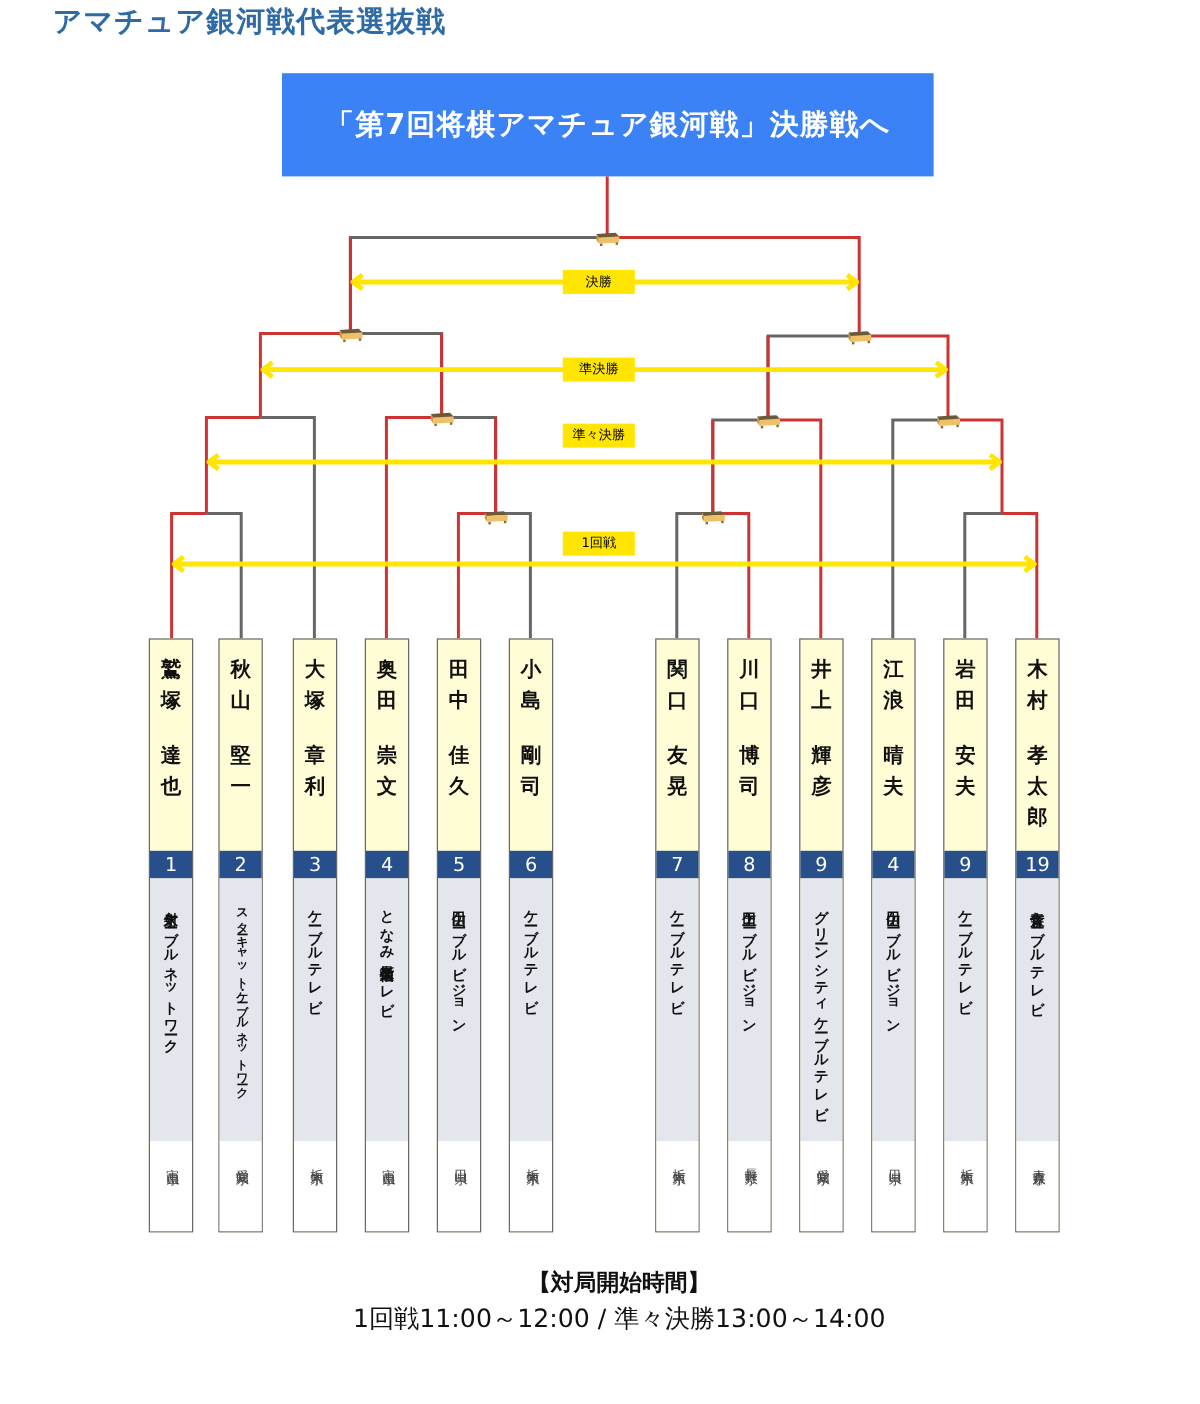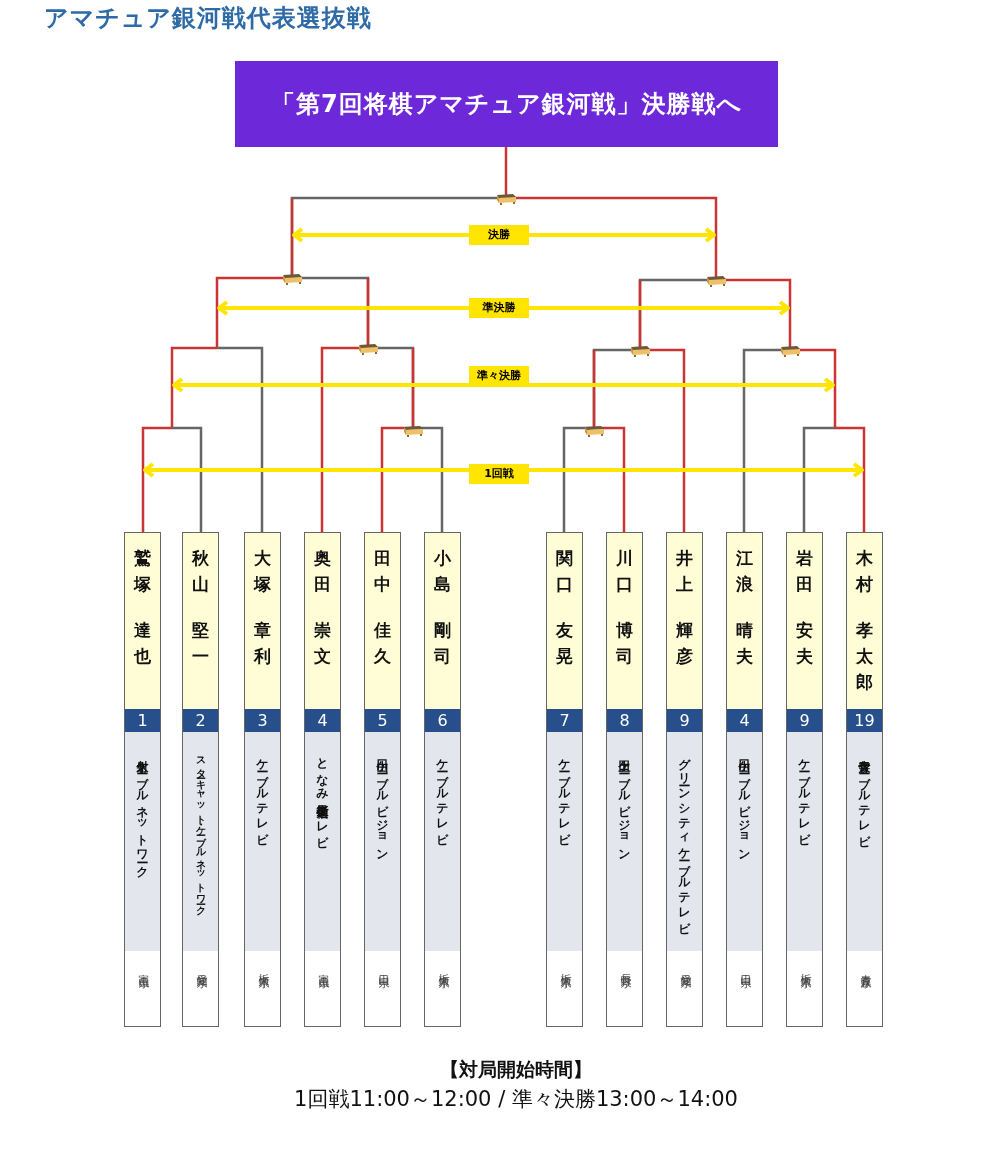--- a/index.html
+++ b/index.html
@@ -1,25 +1,25 @@
 <!DOCTYPE html>
 <html><head>
 <meta charset="utf-8">
 <style>
   html, body { margin:0; padding:0; background:#ffffff; }
   body { width:1000px; height:1170px; position:relative; overflow:hidden;
          font-family:"DejaVu Sans", "Liberation Sans", sans-serif; }
   .page-title { position:absolute; left:44px; top:2px; font-size:24px; font-weight:bold;
                 color:#2d6aa6; letter-spacing:1px; white-space:nowrap;font-family:Liberation Serif, serif; }
-  .banner { position:absolute; left:235px; top:61px; width:543px; height:86px; background:#6d28d9;
+  .banner { position:absolute; left:235px; top:61px; width:543px; height:86px; background:#3b82f6;
             color:#ffffff; display:flex; align-items:center; justify-content:center;
             font-size:24px; font-weight:bold; letter-spacing:1px; white-space:nowrap; }
   svg.bracket { position:absolute; left:0; top:0; }
   .round-label { position:absolute; height:20px; line-height:20px; background:#ffe500; color:#000;
-                 font-size:11px; font-weight:bold; text-align:center; width:60px; left:469px; }
+                 font-size:11px; font-weight:normal; text-align:center; width:60px; left:469px; }
   .card { position:absolute; top:532px; width:35px; height:493px; border:1px solid #666;
           background:#fffdd5; box-sizing:content-box; }
   .card .name { position:absolute; left:0; right:0; top:0; height:176px; display:flex;
                 flex-direction:column; align-items:center; padding-top:12px; box-sizing:border-box; }
   .card .name span { display:block; font-size:17px; line-height:26px; font-weight:bold; color:#111; }
   .card .name .gap { height:20px; }
   .card .num { position:absolute; left:0; right:0; top:176px; height:23px; background:#264f8b;
                color:#fff; text-align:center; line-height:23px; font-size:16px; }
   .card .org { position:absolute; left:0; right:0; top:199px; height:219px; background:#e3e6ec;
                display:flex; justify-content:center; padding-top:18px; box-sizing:border-box; }
@@ -113,22 +113,22 @@
   <use href="#board" x="716" y="280"></use>
   <use href="#board" x="368" y="348"></use>
   <use href="#board" x="640" y="350"></use>
   <use href="#board" x="790" y="350"></use>
   <use href="#board" x="413" y="430"></use>
   <use href="#board" x="594" y="430"></use>
 </svg>
 
 <div class="round-label" style="top:225px">決勝</div>
 <div class="round-label" style="top:298px">準決勝</div>
-<div class="round-label" style="top:366px">準々決勝</div>
-<div class="round-label" style="top:464px">1回戦</div>
+<div class="round-label" style="top:353px">準々決勝</div>
+<div class="round-label" style="top:443px">1回戦</div>
 
 <div class="card" style="left:124px">
   <div class="name">
       <span>鷲</span>
       <span>塚</span>
       <div class="gap"></div>
       <span>達</span>
       <span>也</span>
     </div>
   <div class="num">1</div>

